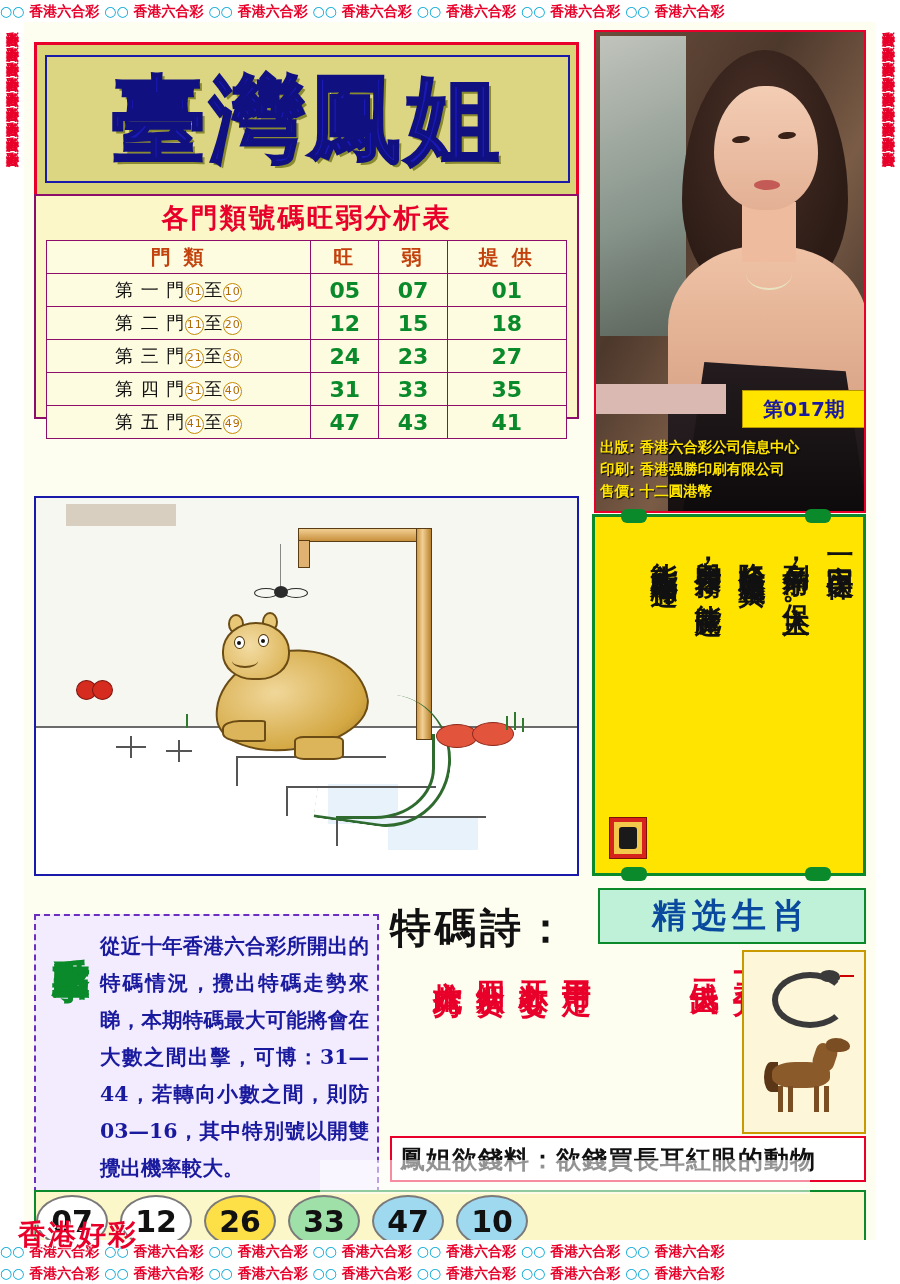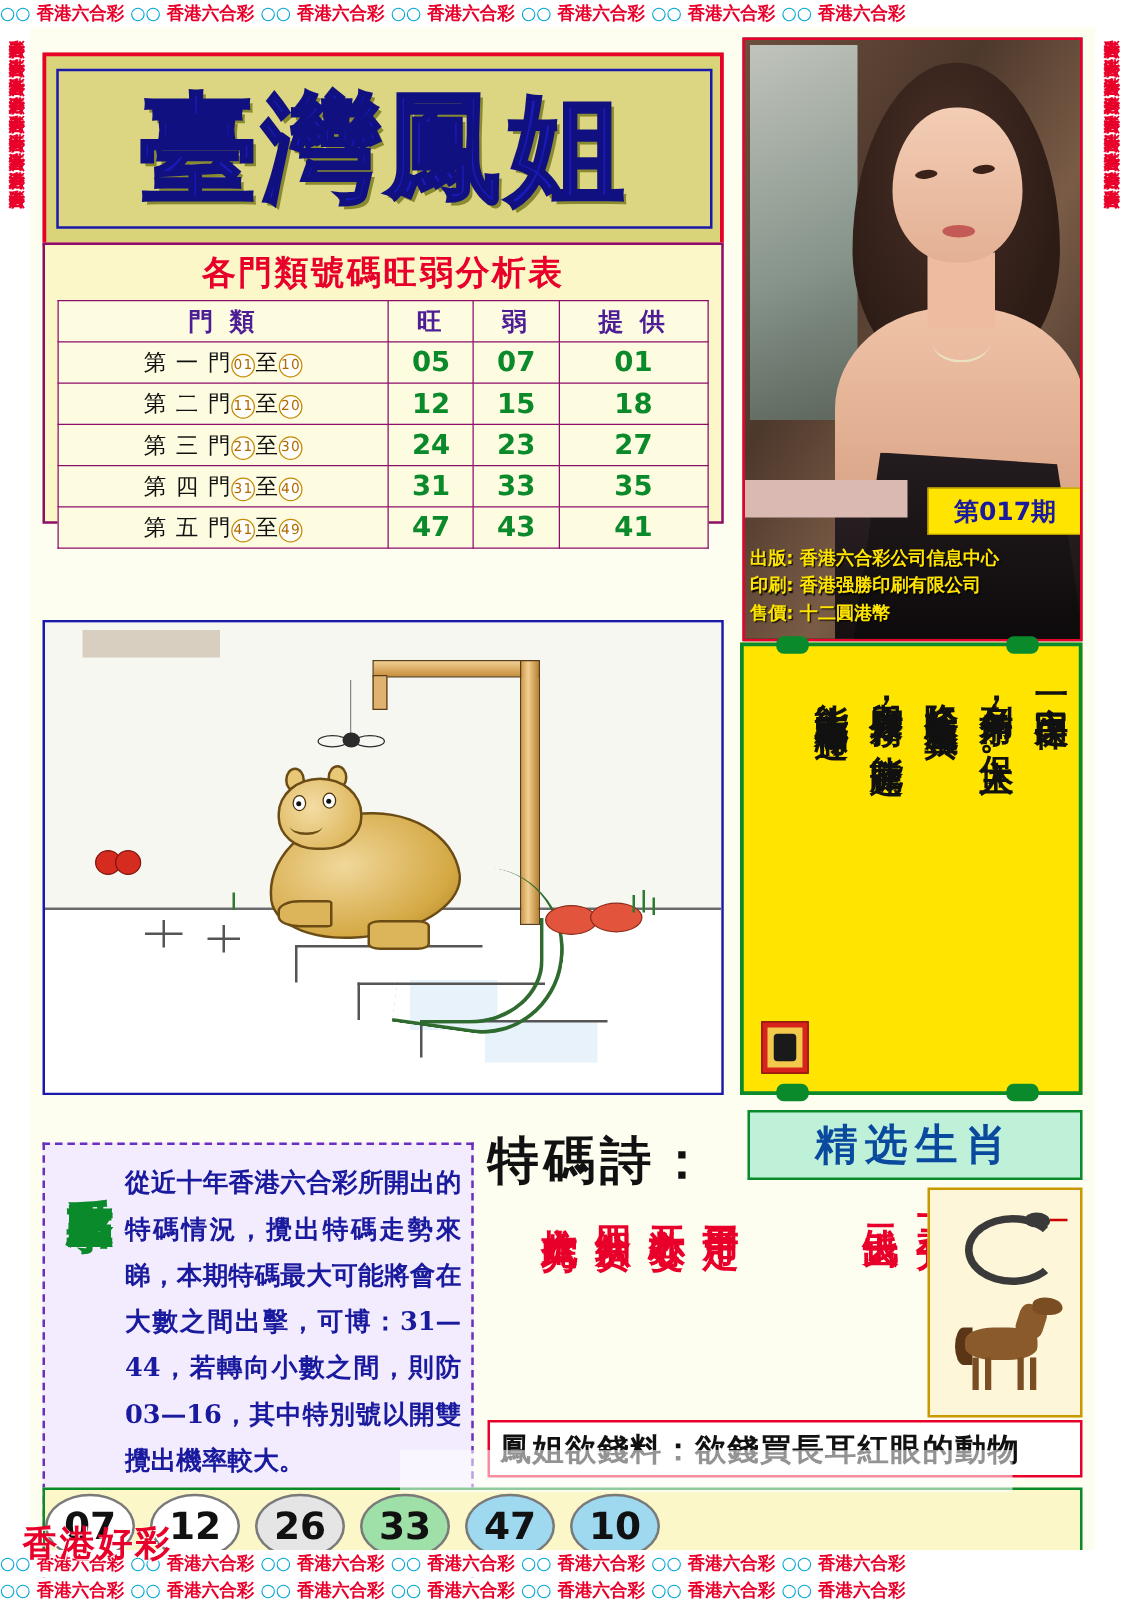--- a/index.html
+++ b/index.html
@@ -118,21 +118,21 @@
     font-family:"DejaVu Serif",serif;letter-spacing:2px;margin-top:4px;
   }
   table.an{
     width:521px;margin:4px auto 0 auto;border-collapse:collapse;
     background:#fdfbe0;
   }
   table.an th,table.an td{
     border:1px solid #8d0d6b;text-align:center;height:30px;
     font-family:"DejaVu Serif",serif;
   }
-  table.an th{font-size:20px;color:#4c1d95;font-weight:bold;letter-spacing:3px;}
+  table.an th{font-size:20px;color:#c2410c;font-weight:bold;letter-spacing:3px;}
   table.an td.cat{font-size:18px;color:#111;letter-spacing:1px;white-space:nowrap;}
   table.an td.num{font-size:22px;color:#0a8a2a;font-weight:bold;font-family:"DejaVu Sans",sans-serif;}
   .circ{
     display:inline-block;border:1px solid #c58a00;border-radius:50%;
     width:17px;height:17px;line-height:16px;font-size:11px;
     background:#fff;color:#b06a00;vertical-align:1px;
     font-family:"DejaVu Sans",sans-serif;
   }
 
   
@@ -537,21 +537,21 @@
     </div>
 
     <div class="line-box">
       <div class="line-text">鳳姐欲錢料：欲錢買長耳紅眼的動物</div>
     </div>
 
     <div class="bottom-strip">
       <div class="balls" id="balls">
           <div class="ball" style="background: rgb(255, 255, 255);">07</div>
           <div class="ball" style="background: rgb(255, 255, 255);">12</div>
-          <div class="ball" style="background: #e5e5e5;">26</div>
+          <div class="ball" style="background: #fde047;">26</div>
           <div class="ball" style="background: rgb(159, 224, 168);">33</div>
           <div class="ball" style="background: rgb(159, 217, 240);">47</div>
           <div class="ball" style="background: rgb(159, 217, 240);">10</div>
         </div>
     </div>
 
   </div>
 
   <div class="wmband"></div>
   <div class="wm1">香港好彩</div>

